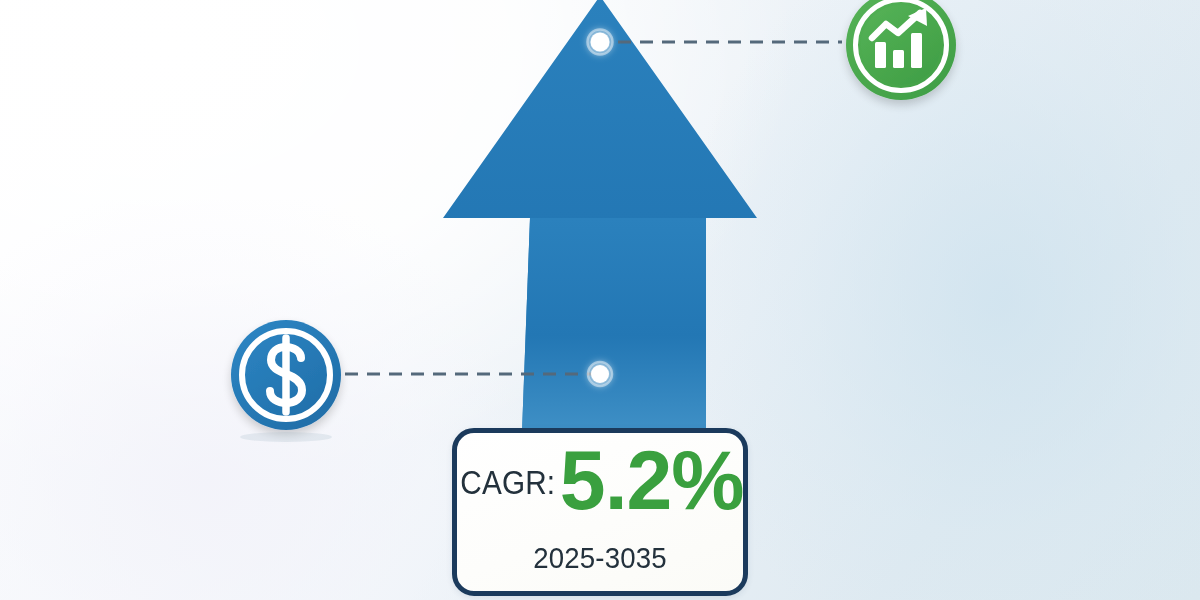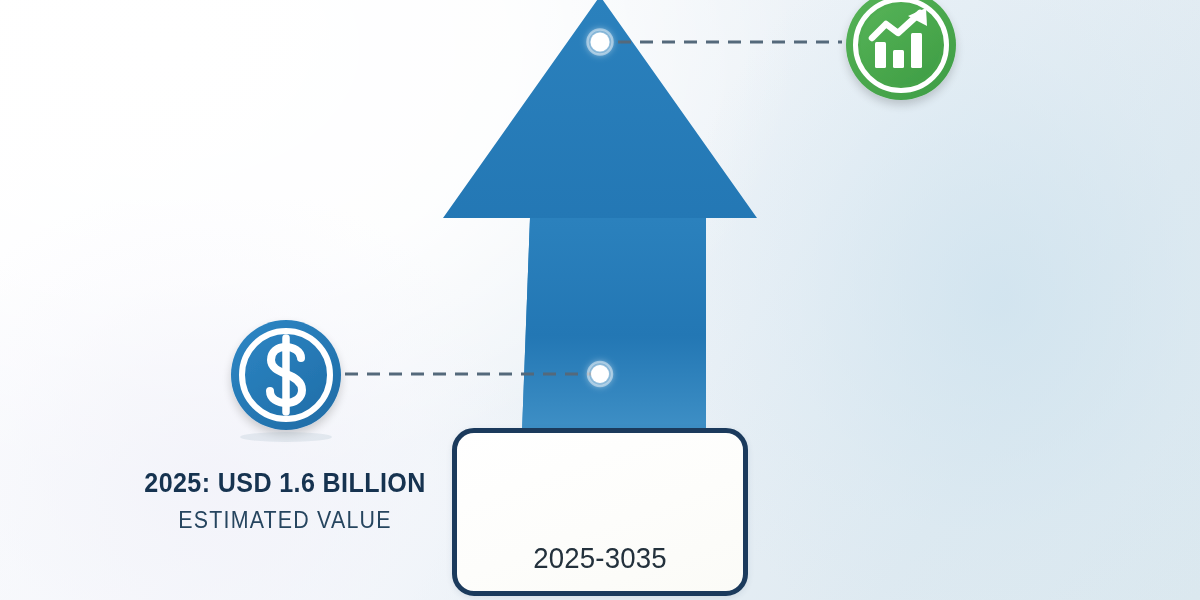--- a/index.html
+++ b/index.html
@@ -220,22 +220,22 @@
                  C 302 398, 295 403, 286 403
                  C 278 403, 270 399, 270 391" stroke-width="8"></path>
         <line x1="286" y1="338" x2="286" y2="412" stroke-width="7.5"></line>
       </g>
     </g>
 
     <ellipse cx="286" cy="437" rx="46" ry="5" fill="#9fb4c4" opacity="0.22"></ellipse>
   </svg>
 
 
-  <div class="label-block" id="left-label">
-    <div class="label-title">2025: USD 1.6 BILLION</div>
-    <div class="label-sub">ESTIMATED VALUE</div>
-  </div>
 
   <div id="cagr-card">
+    <div id="cagr-row">
+      <span id="cagr-word">CAGR:</span>
+      <span id="cagr-value">5.2%</span>
+    </div>
     <div id="cagr-period">2025-3035</div>
   </div>
 
 </div>
 
 </body></html>

